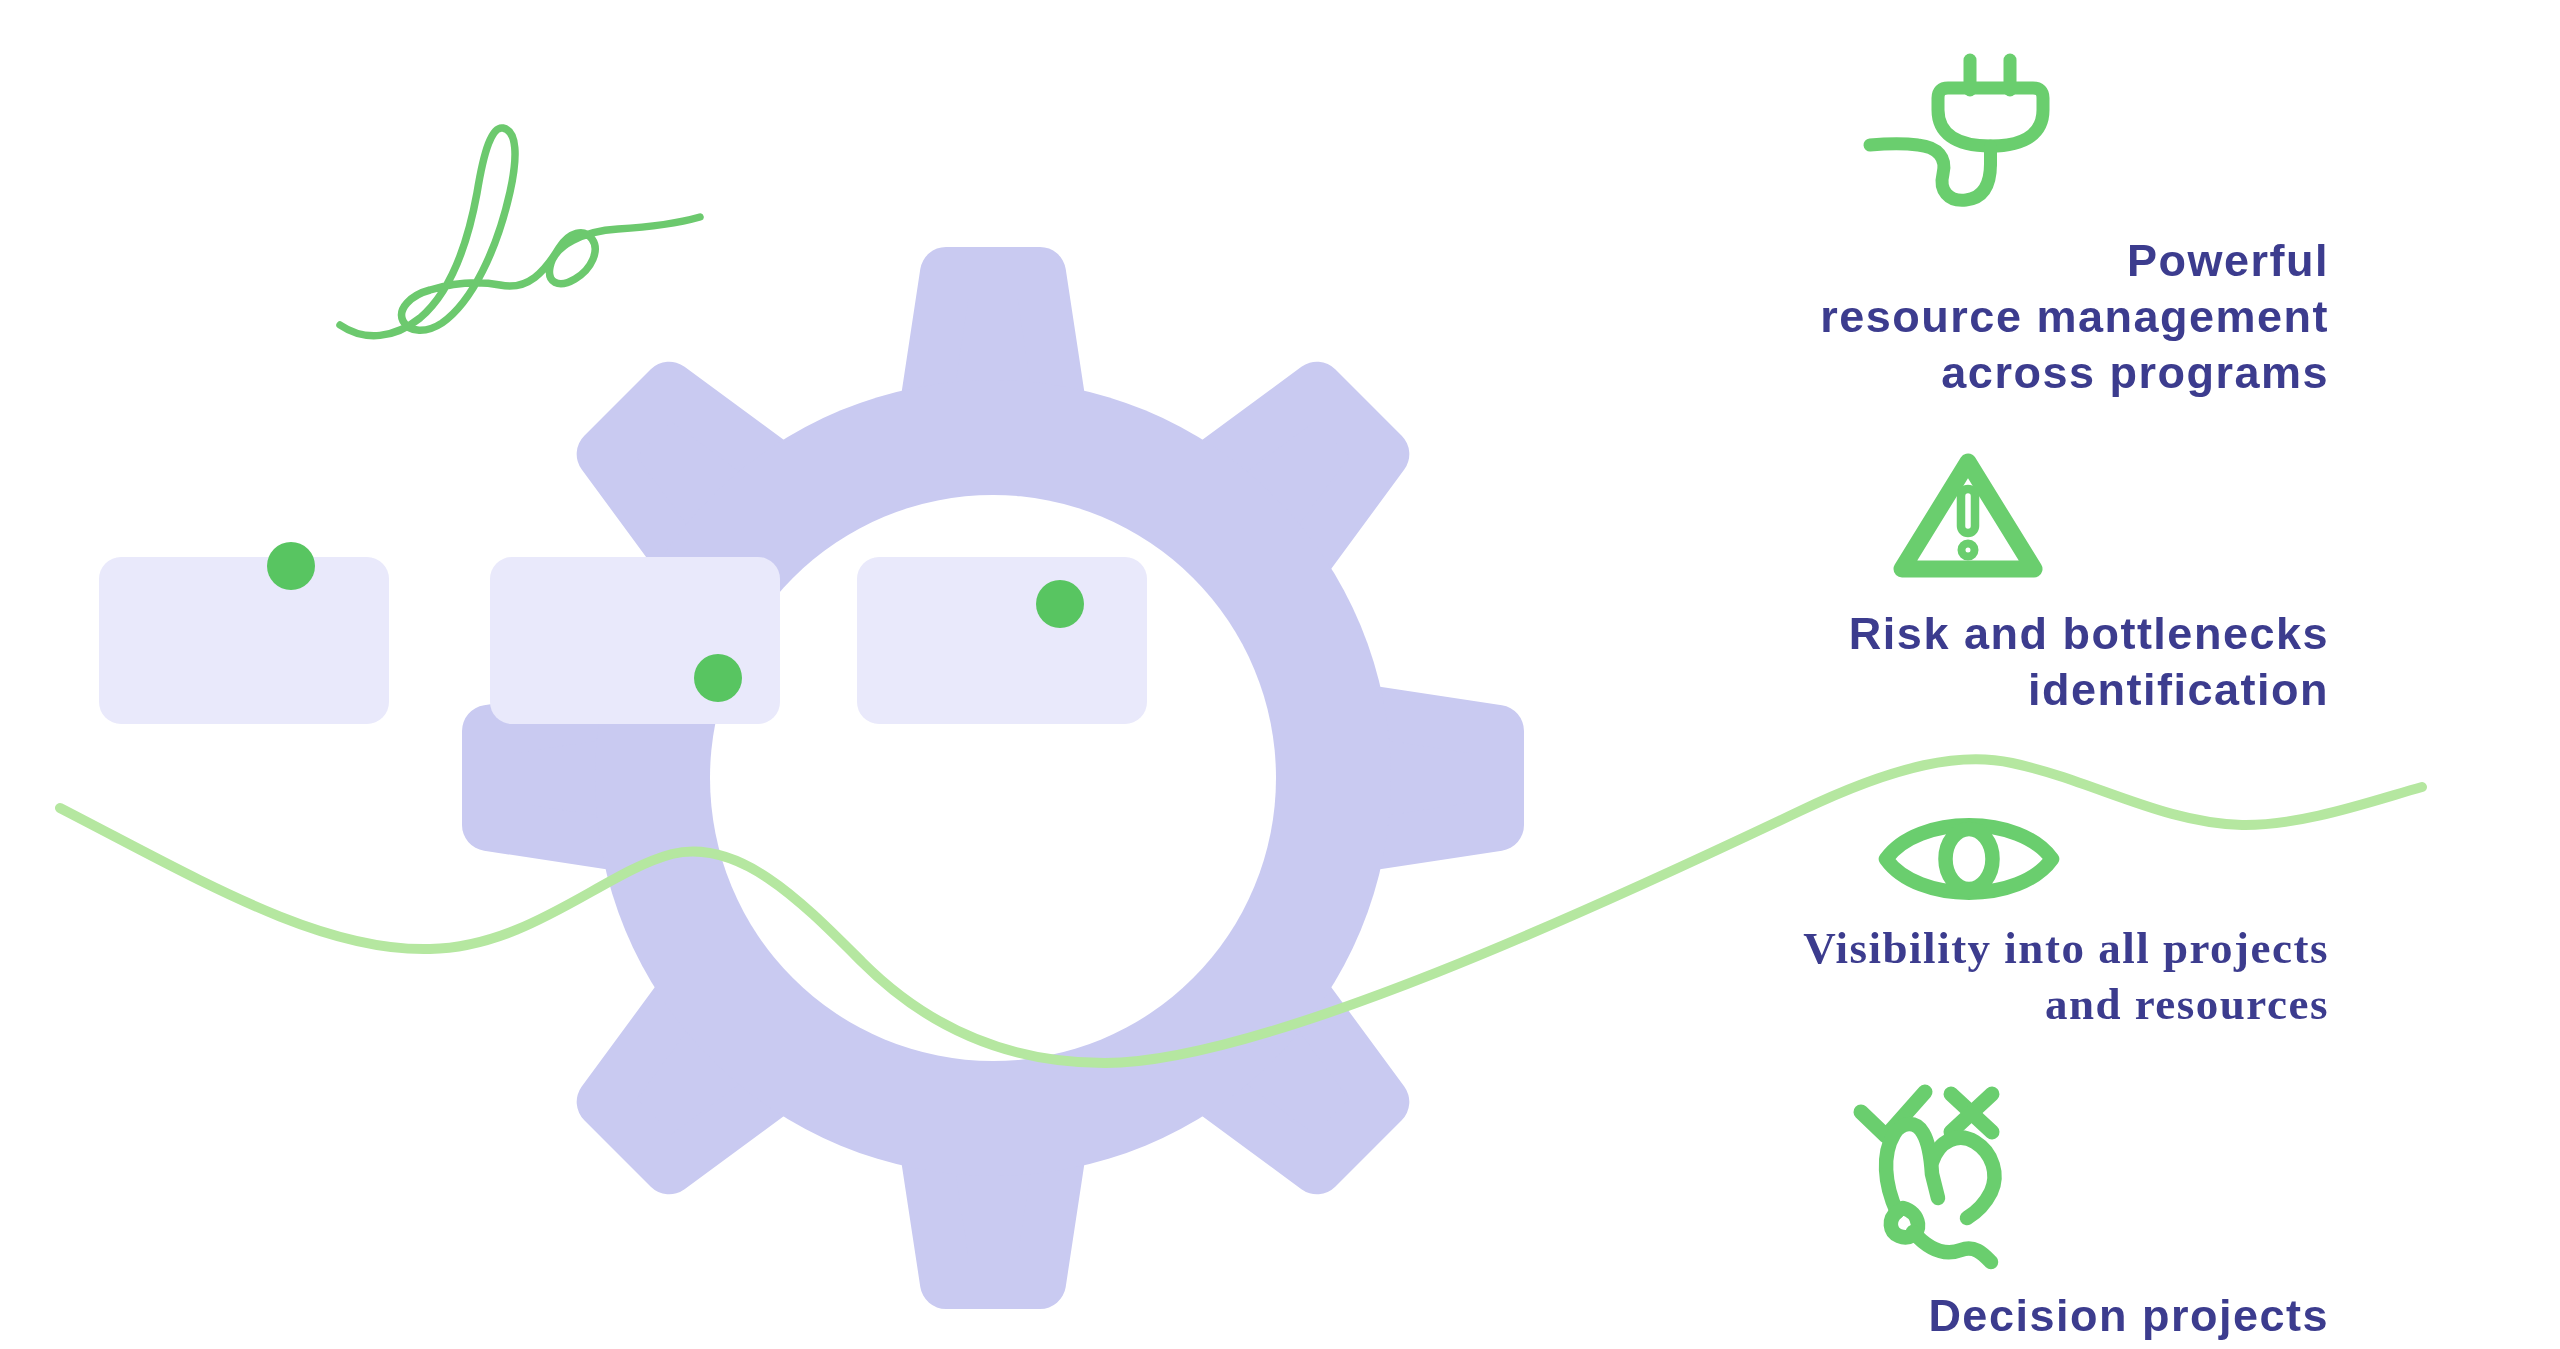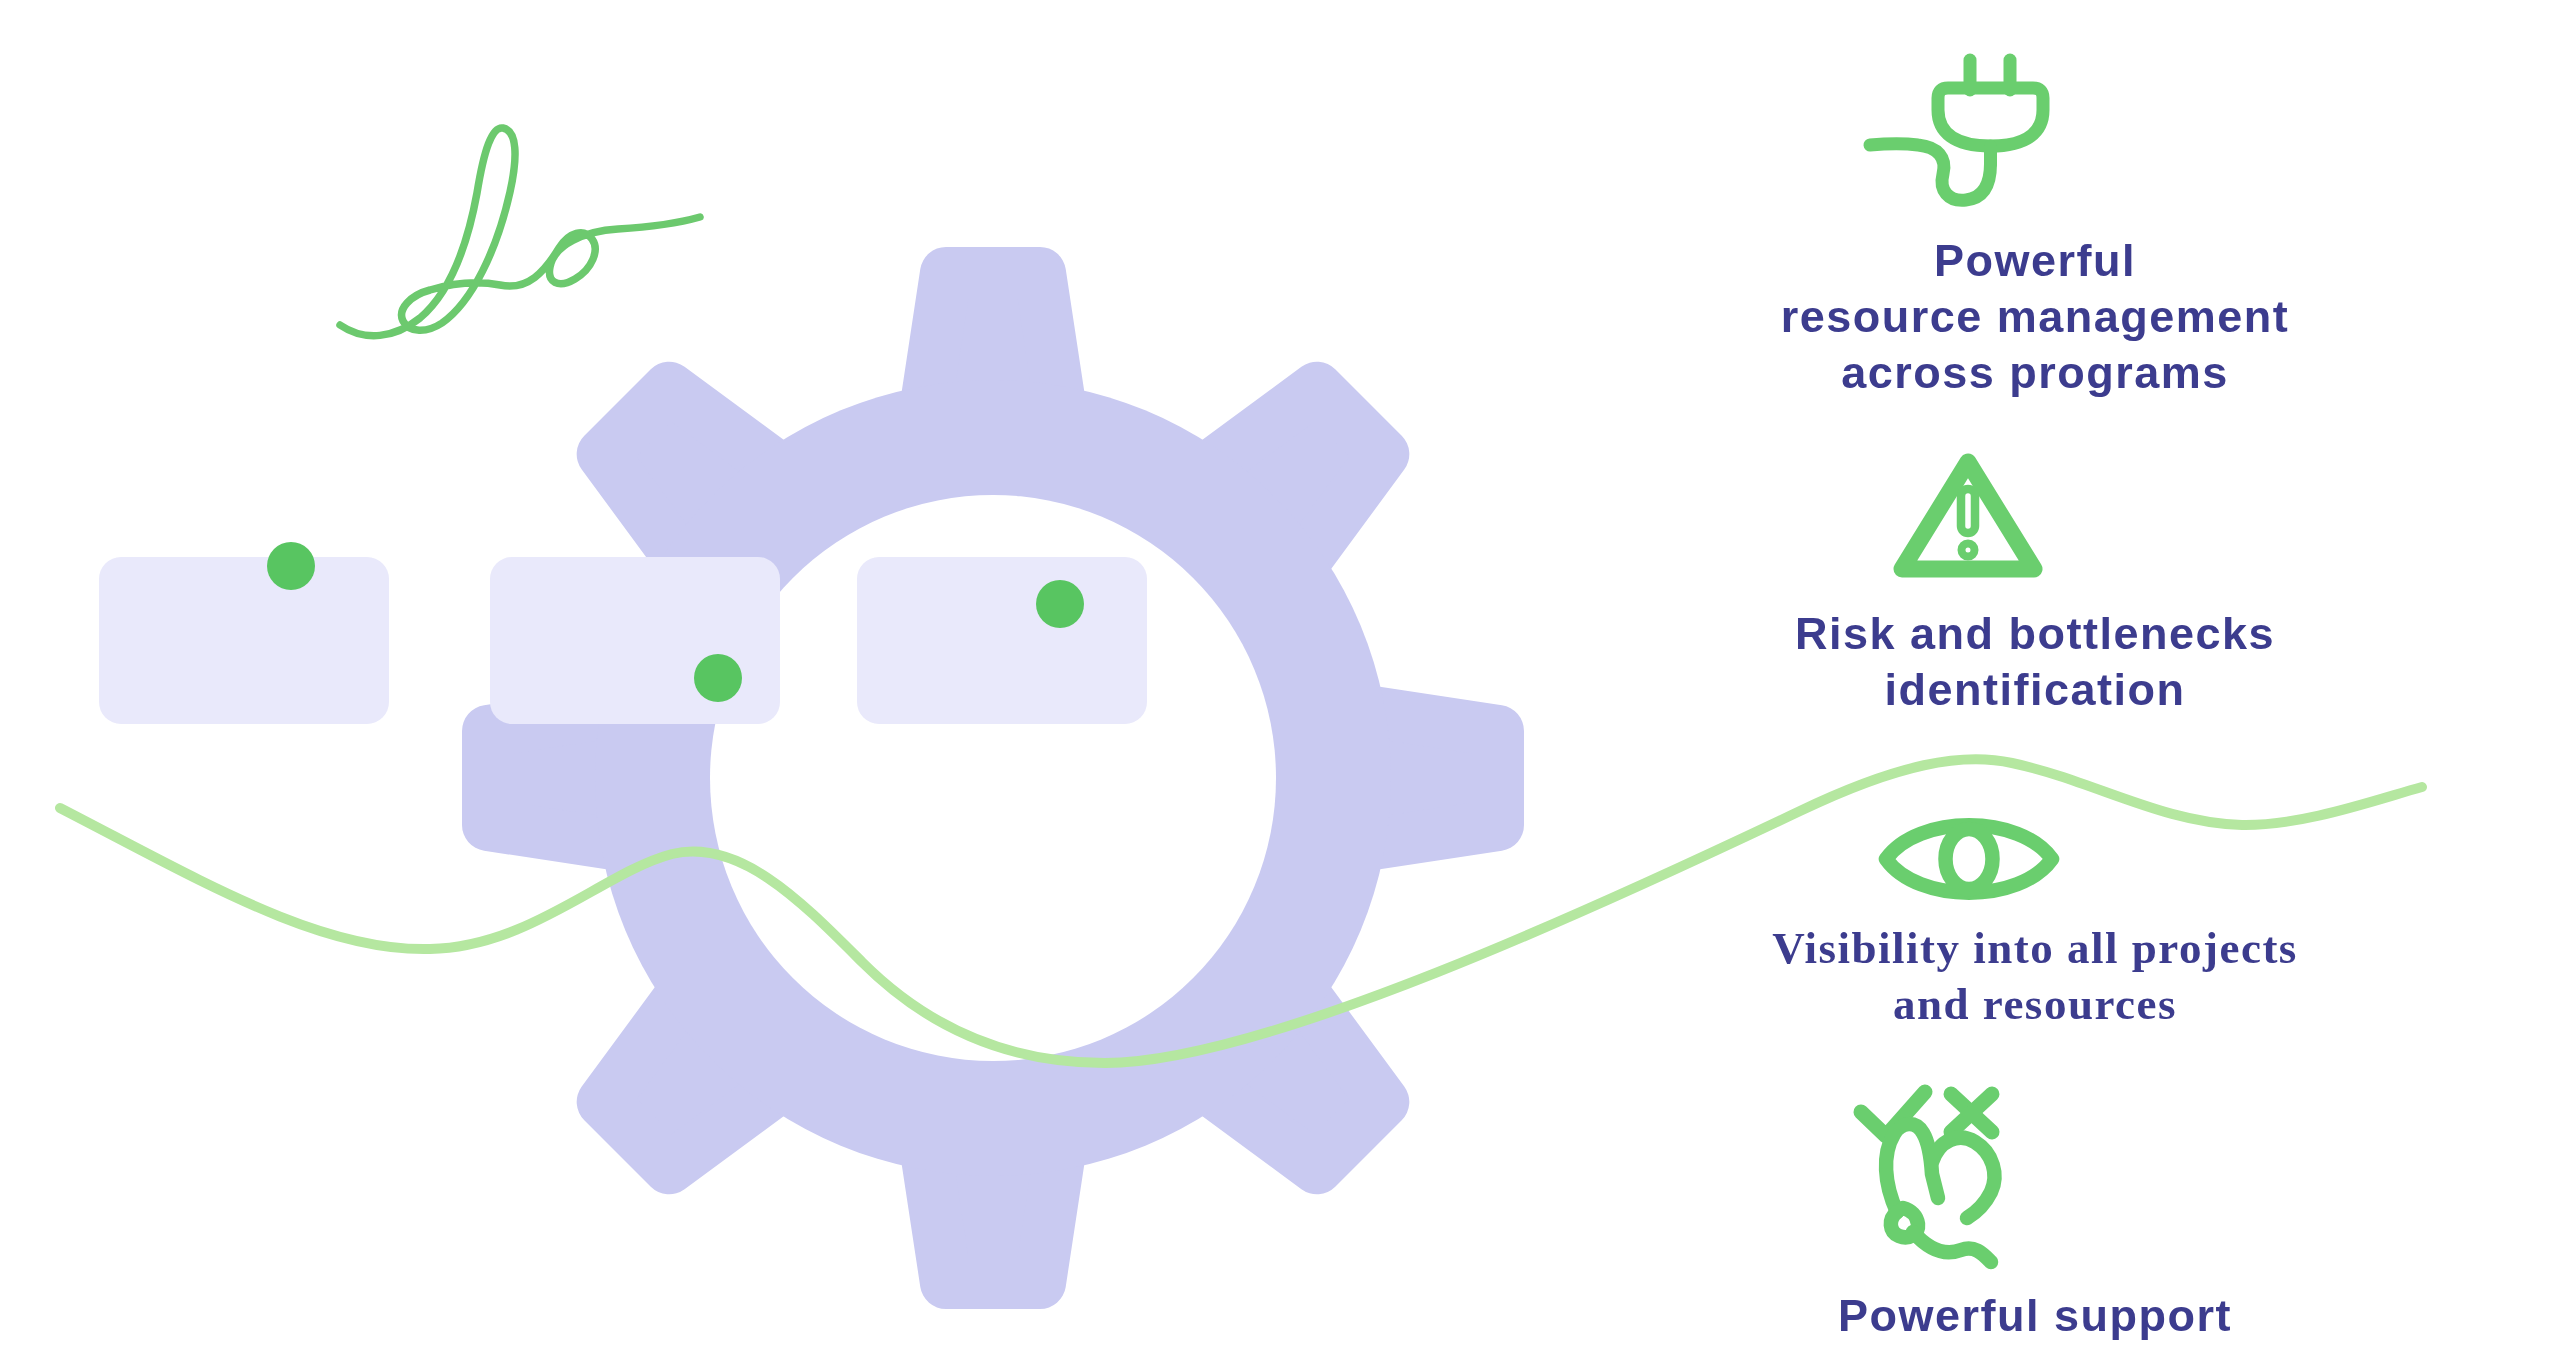--- a/index.html
+++ b/index.html
@@ -27,22 +27,22 @@
     background:var(--c-dot);
   }
   .dot-1{left:267px;top:542px;}
   .dot-2{left:694px;top:654px;}
   .dot-3{left:1036px;top:580px;}
 
   .feature-icon{position:absolute;}
   .icon-stroke{fill:none;stroke:var(--c-icon);stroke-linecap:round;stroke-linejoin:round;}
 
   .feature-label{
-    position:absolute;left:1685px;width:700px;
-    text-align:center;font-weight:bold;font-size:45px;line-height:56px;
+    position:absolute;left:1629px;width:700px;
+    text-align:right;font-weight:bold;font-size:45px;line-height:56px;
     letter-spacing:1.5px;color:var(--c-text);white-space:pre-line;
   }
   .label-1{top:233px;}
   .label-2{top:606px;}
   .label-3{top:920px;font-family:Liberation Serif, serif;}
   .label-4{top:1288px;}
 </style>
 </head>
 <body style="background: rgb(255, 255, 255);">
 
@@ -109,13 +109,13 @@
 
 <svg class="feature-icon" style="left:1845px;top:1078px" width="212" height="200" viewBox="0 0 212 200">
   <path class="icon-stroke" stroke-width="15" d="M 16 34 L 41 58 L 80 14"></path>
   <path class="icon-stroke" stroke-width="15" d="M 106 16 L 147 54"></path>
   <path class="icon-stroke" stroke-width="15" d="M 147 16 L 106 54"></path>
   <path class="icon-stroke" stroke-width="14.5" d="M 52 134 C 39 106 37 76 49 56 C 57 43 71 43 78 55 C 84 65 86 80 87 96 L 93 120"></path>
   <path class="icon-stroke" stroke-width="14.5" d="M 87 84 C 94 62 114 54 130 64 C 148 75 154 97 146 114 C 140 126 132 134 122 140"></path>
   <path class="icon-stroke" stroke-width="14.5" d="M 52 134 C 43 141 44 154 54 158 C 64 162 74 156 73 146 C 72 138 66 132 58 130"></path>
   <path class="icon-stroke" stroke-width="14.5" d="M 68 154 C 84 172 100 178 116 172 C 130 167 138 176 146 184"></path>
 </svg>
-<div class="feature-label label-4">Powerful support</div>
+<div class="feature-label label-4">Decision projects</div>
 
 </body></html>

